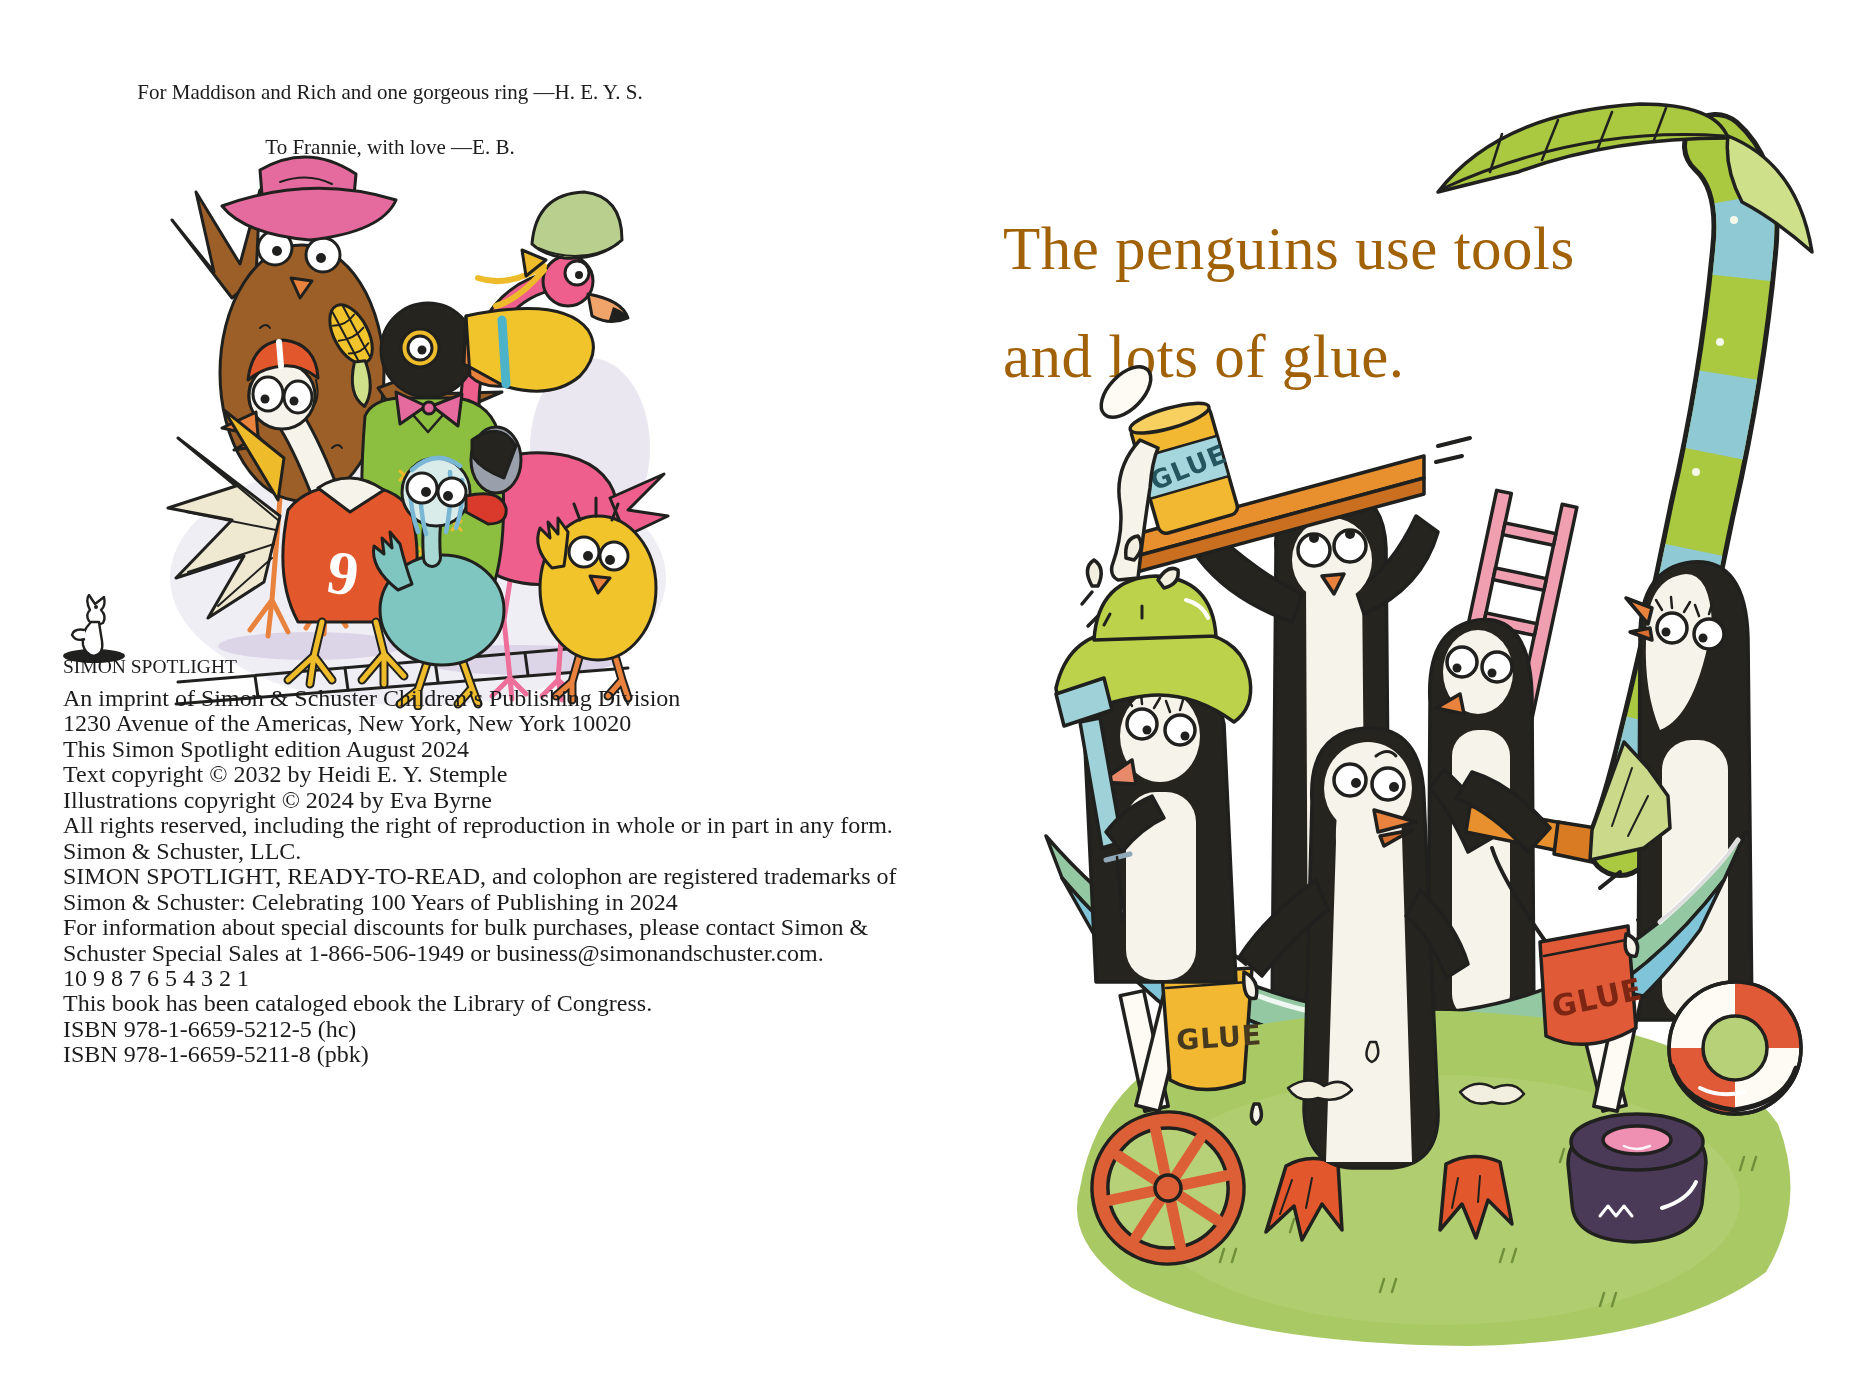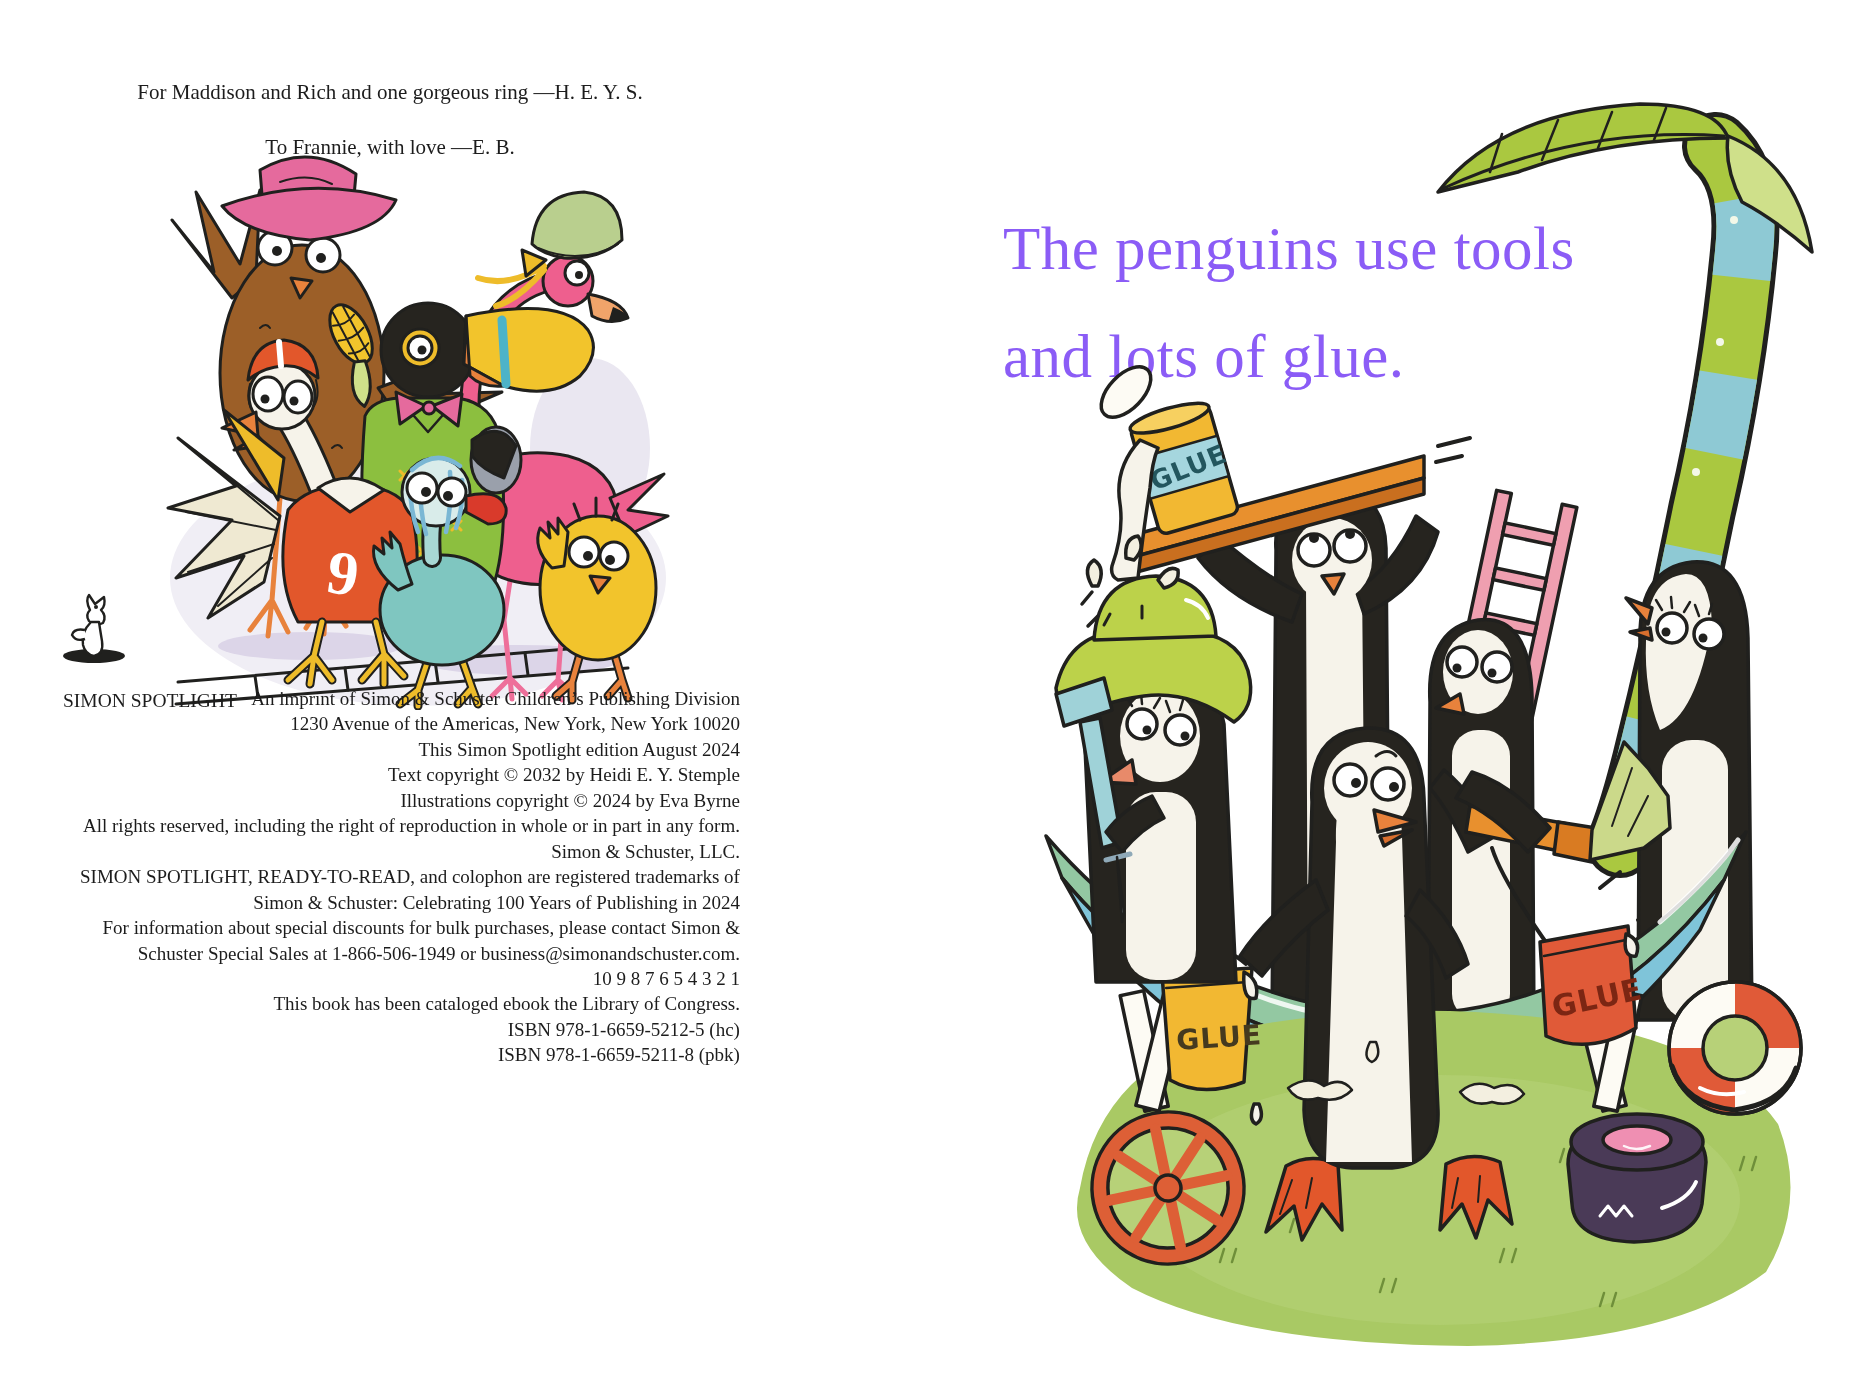--- a/index.html
+++ b/index.html
@@ -2,23 +2,23 @@
 <html><head>
 <meta charset="utf-8">
 <style>
   html,body{margin:0;padding:0;}
   body{width:1862px;height:1396px;position:relative;background:#ffffff;
        font-family:"Liberation Serif",serif;color:#1c1c1c;overflow:hidden;}
   .abs{position:absolute;}
   .dedication{left:28px;top:56px;width:724px;text-align:center;font-size:21px;margin-top:24px;}
   .dedication p{margin:0;}
   .dedication p + p{margin-top:30px;}
-  .imprint{left:63px;top:690px;font-size:19.5px;}
-  .copyright{left:80px;top:686px;font-size:19px;line-height:25.45px;white-space:nowrap;text-align:right;}
-  .story-line{left:1003px;font-size:61px;letter-spacing:.5px;color:#8b5cf6;white-space:nowrap;}
+  .imprint{left:63px;top:656px;font-size:19.5px;}
+  .copyright{left:63px;top:686px;font-size:24px;line-height:25.45px;white-space:nowrap;}
+  .story-line{left:1003px;font-size:61px;letter-spacing:.5px;color:#a16207;white-space:nowrap;}
   #story1{top:214px;}
   #story2{top:322px;}
   svg{position:absolute;}
   svg text{font-family:"DejaVu Sans",sans-serif;font-weight:bold;}
 </style>
 </head>
 <body>
 
 <div class="abs dedication">
   <p>For Maddison and Rich and one gorgeous ring —H. E. Y. S.</p>

